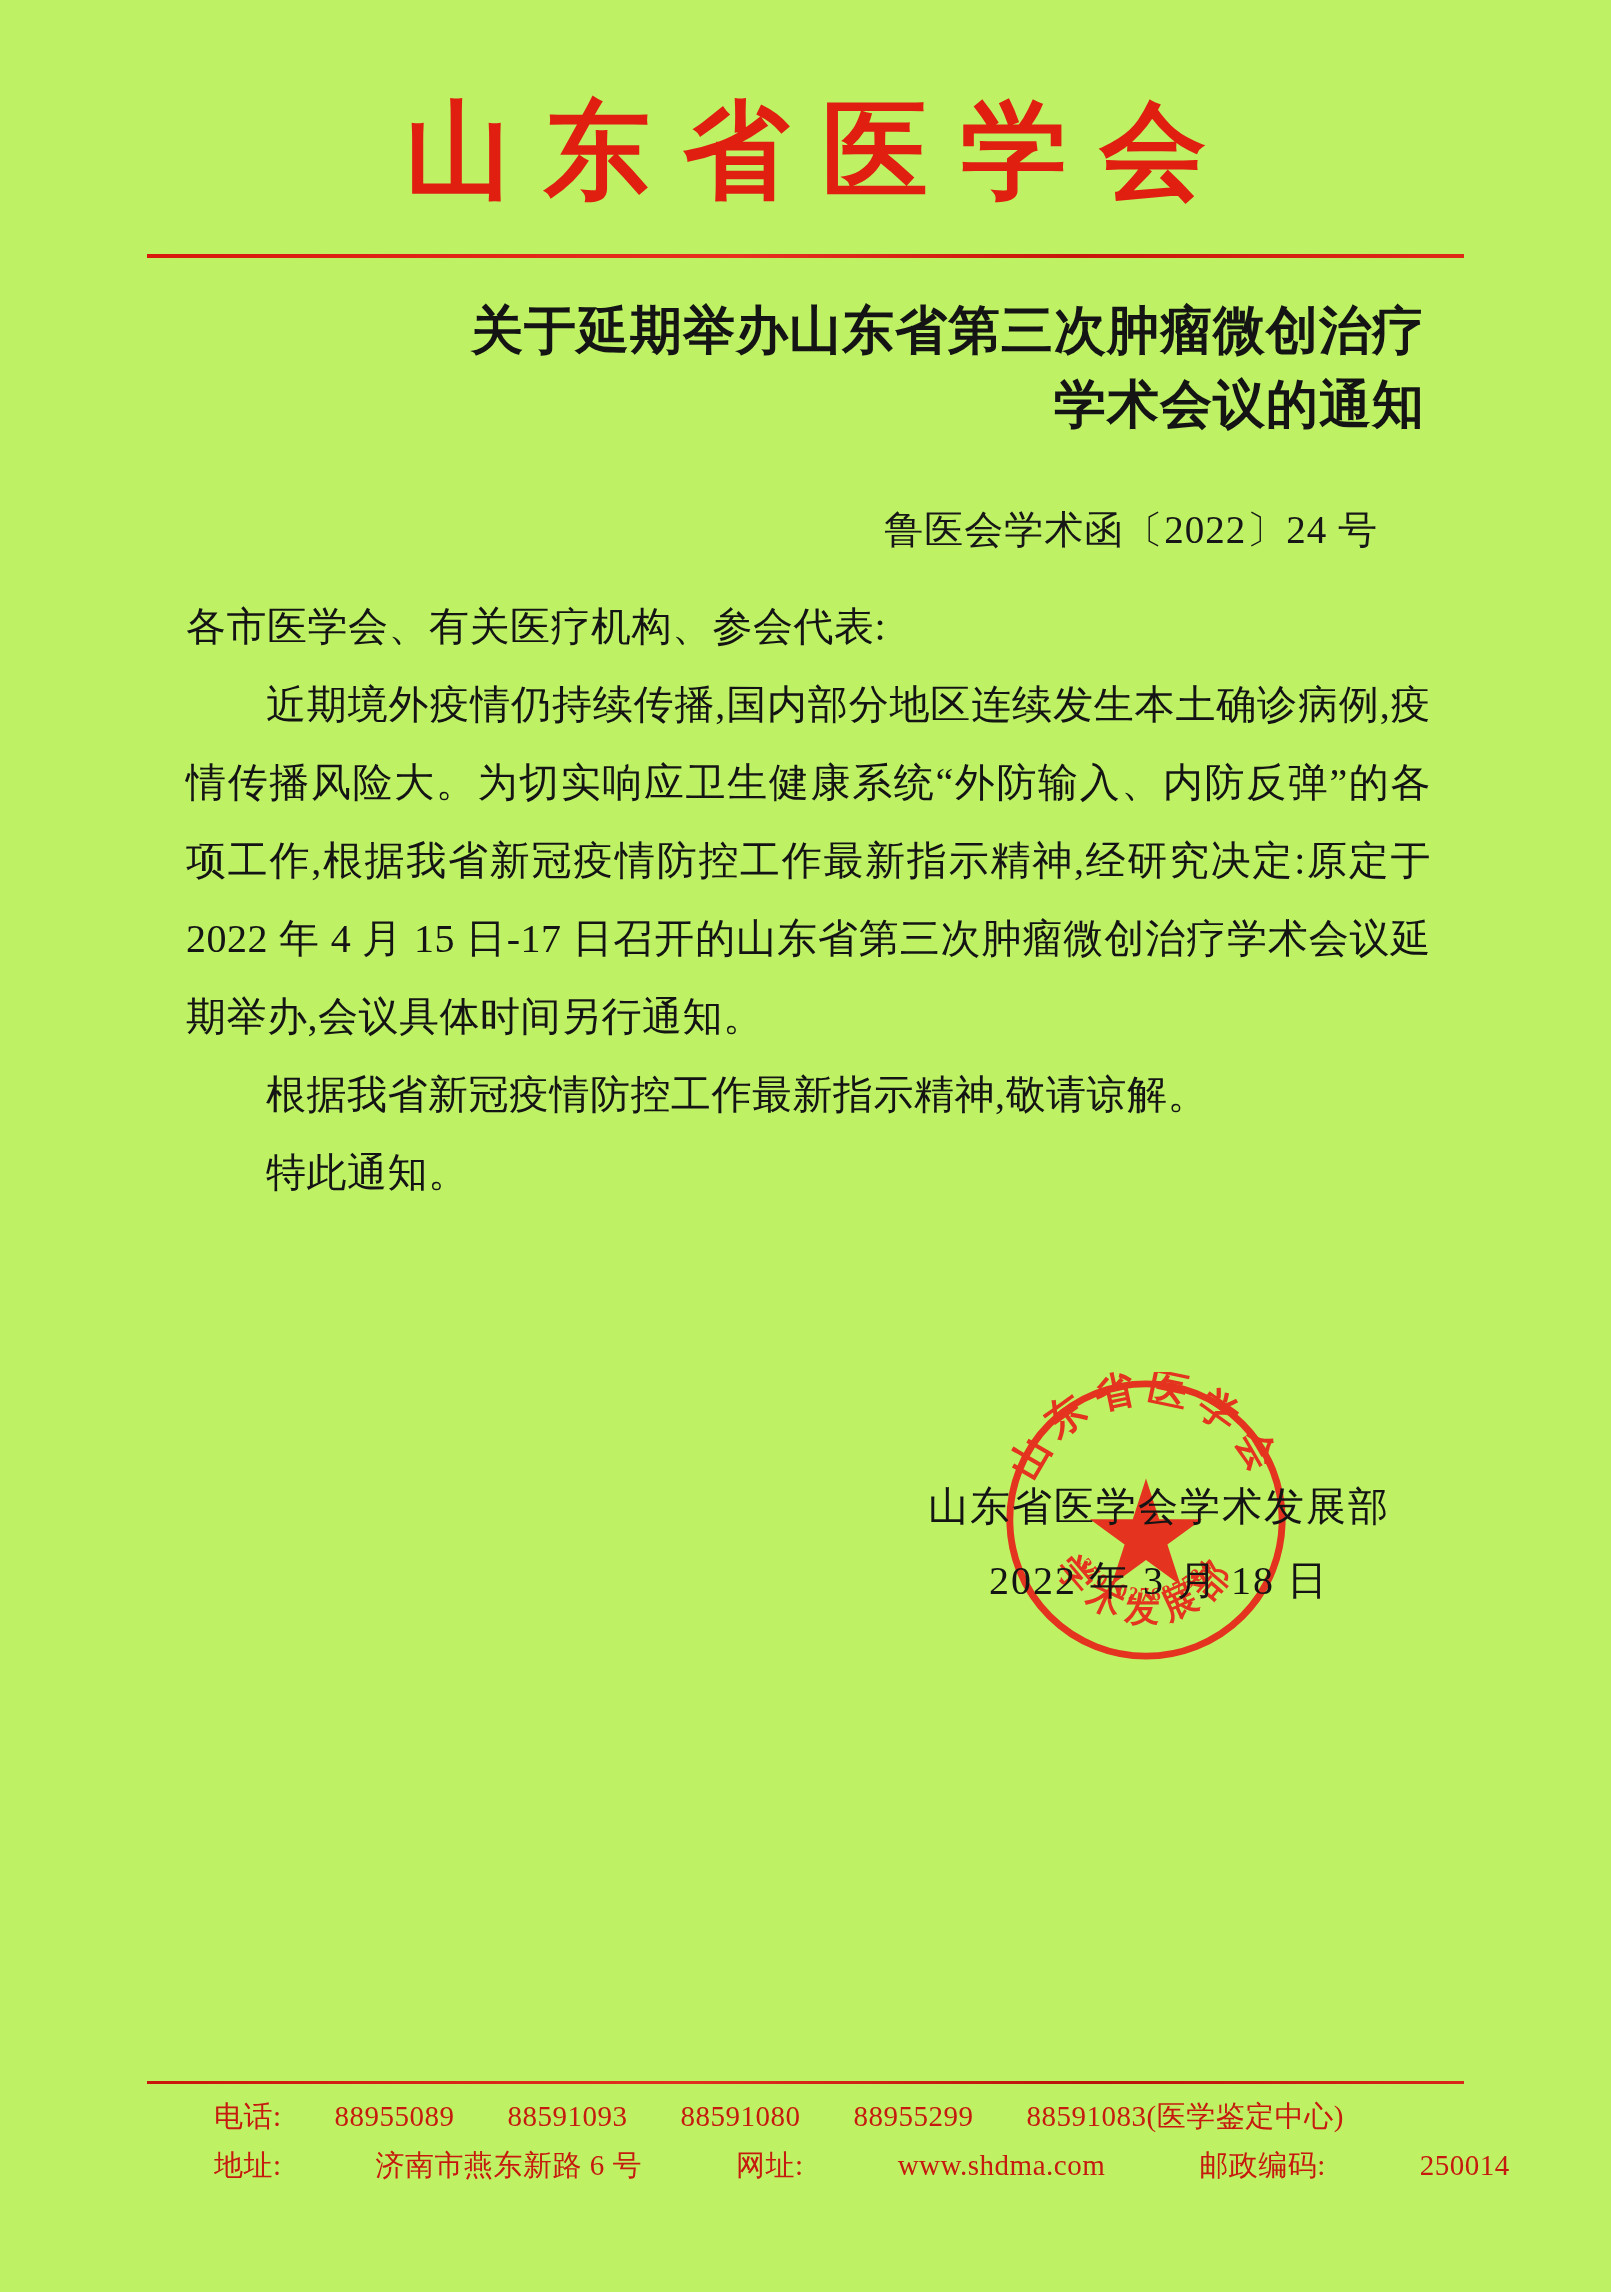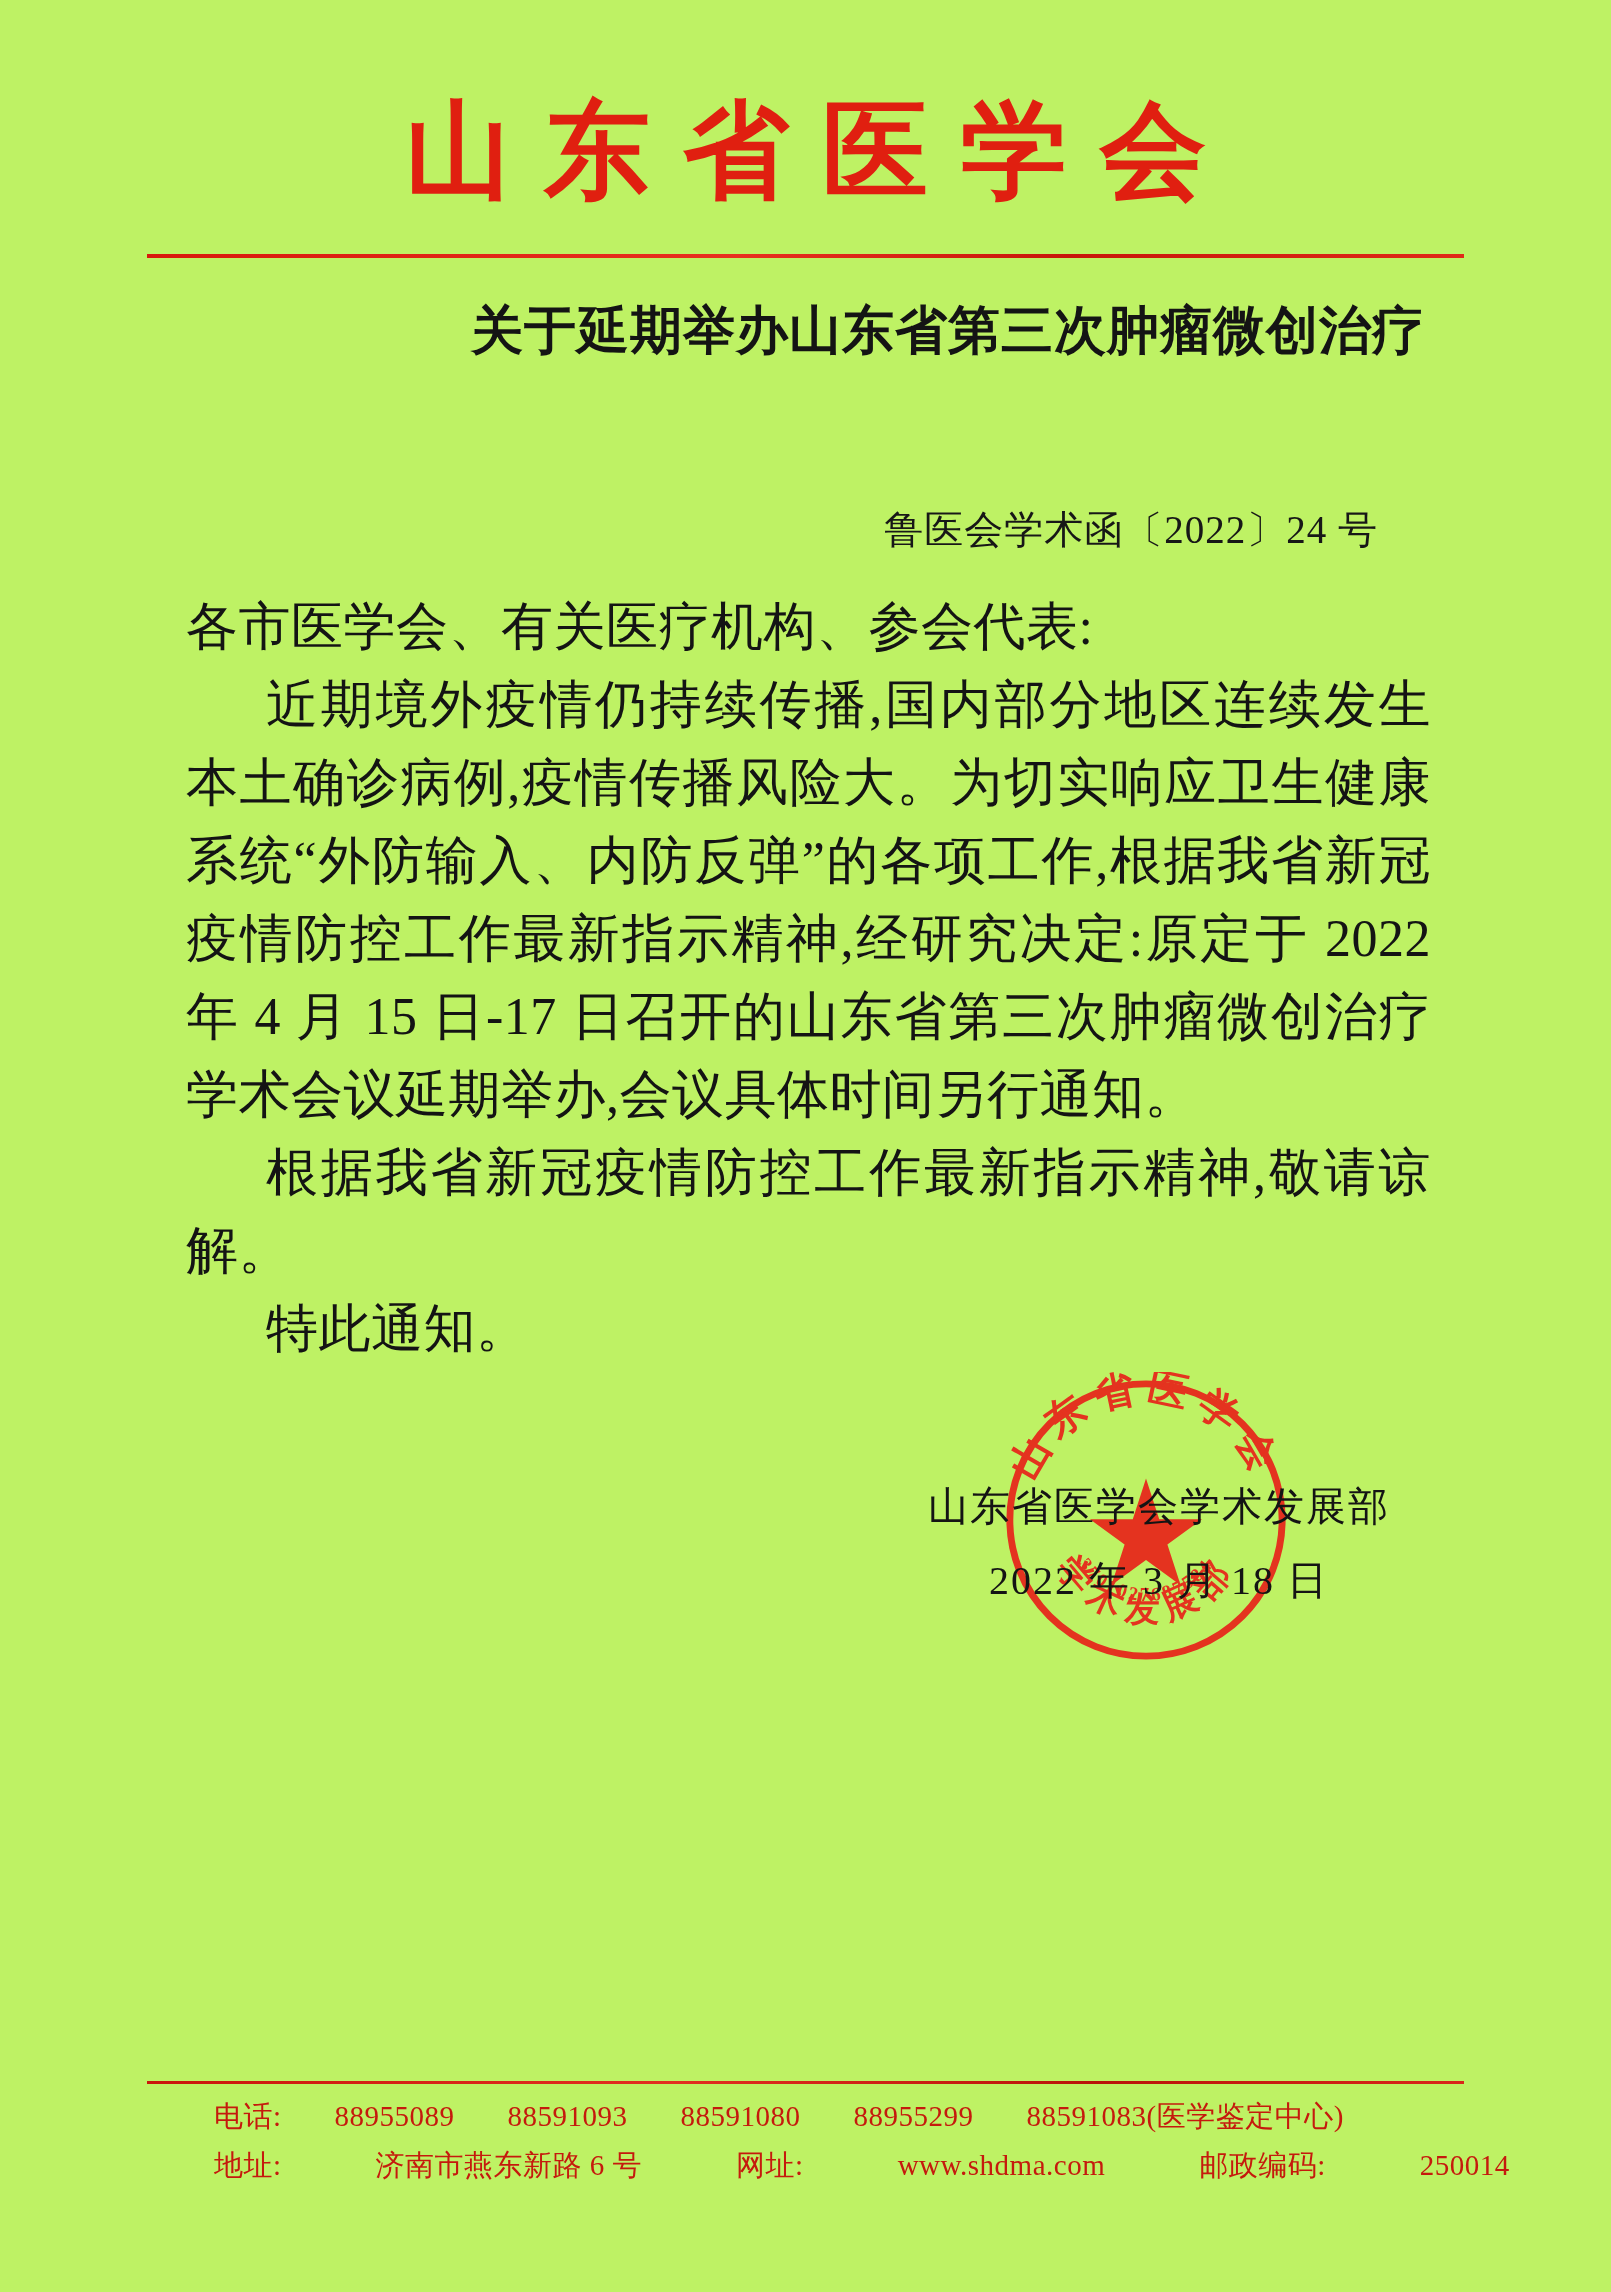--- a/index.html
+++ b/index.html
@@ -77,21 +77,21 @@
     color: #171717;
     letter-spacing: 1px;
   }
 
   
   .body-block {
     position: absolute;
     top: 588px;
     left: 186px;
     width: 1245px;
-    font-size: 52px;
+    font-size: 40px;
     line-height: 78px;
     color: #141414;
     letter-spacing: 0.5px;
   }
   .salutation {
     white-space: nowrap;
   }
   .para {
     text-indent: 80px;
     text-align: justify;
@@ -160,20 +160,21 @@
 
 <div class="page">
 
   <div class="masthead">
     <div class="masthead-title">山东省医学会</div>
   </div>
   <div class="masthead-rule"></div>
 
   <div class="doc-title">
     <div>关于延期举办山东省第三次肿瘤微创治疗</div>
+    <div>学术会议的通知</div>
   </div>
 
   <div class="doc-number">鲁医会学术函〔2022〕24 号</div>
 
   <div class="body-block">
     <div class="salutation">各市医学会、有关医疗机构、参会代表:</div>
     <div class="para">近期境外疫情仍持续传播,国内部分地区连续发生本土确诊病例,疫情传播风险大。为切实响应卫生健康系统“外防输入、内防反弹”的各项工作,根据我省新冠疫情防控工作最新指示精神,经研究决定:原定于 2022 年 4 月 15 日-17 日召开的山东省第三次肿瘤微创治疗学术会议延期举办,会议具体时间另行通知。</div>
     <div class="para">根据我省新冠疫情防控工作最新指示精神,敬请谅解。</div>
     <div class="para">特此通知。</div>
   </div>

